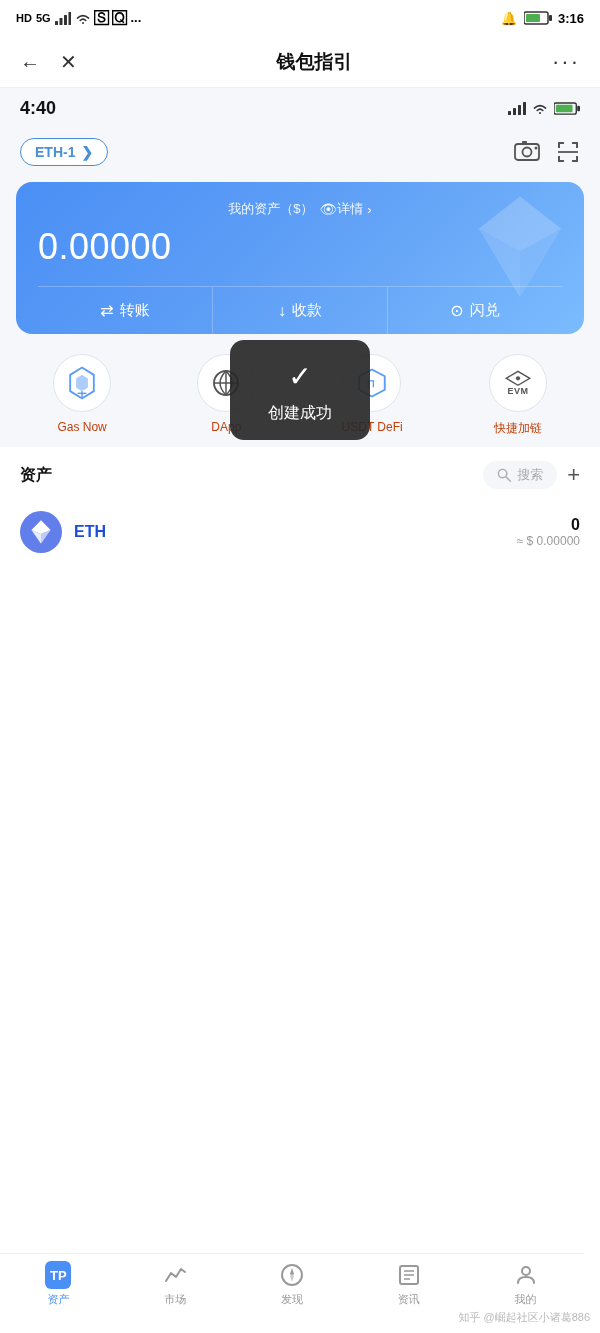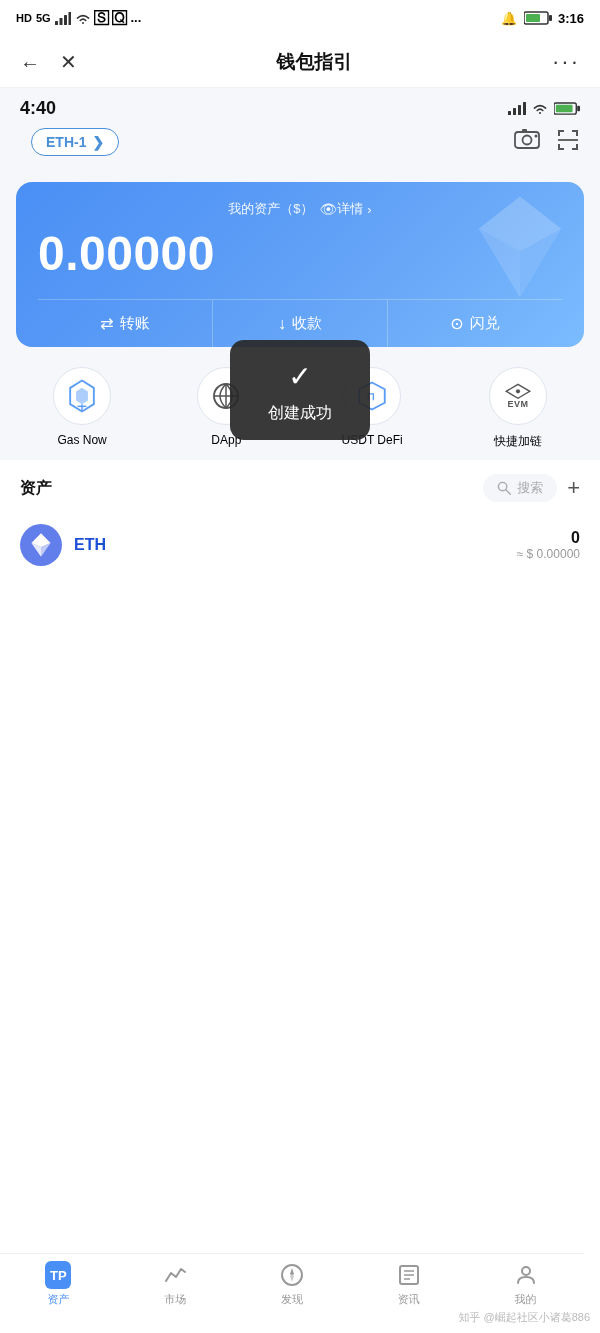--- a/index.html
+++ b/index.html
@@ -64,24 +64,23 @@
       padding: 0 20px;
     }
     .inner-time { font-size: 18px; font-weight: 700; color: #111; text-align: right; }
     .inner-status-icons { display: flex; align-items: center; gap: 6px; }
 
     
     .inner-nav {
       background: #f5f7fb;
       height: 48px;
       display: flex;
-      align-items: flex-start;
+      align-items: center;
       justify-content: space-between;
       padding: 0 20px;
-      margin-left: 11px;
     }
     .eth-badge {
       background: #fff;
       border: 1.5px solid #4a90d9;
       border-radius: 20px;
       padding: 5px 14px;
       display: flex;
       align-items: center;
       gap: 6px;
       font-size: 14px;
@@ -118,22 +117,22 @@
       gap: 6px;
     }
     .asset-detail {
       font-size: 13px;
       color: rgba(255,255,255,0.9);
       display: flex;
       align-items: center;
       gap: 4px;
     }
     .asset-amount {
-      font-size: 48px;
-      font-weight: 700;
+      font-size: 36px;
+      font-weight: 400;
       color: #fff;
       margin: 6px 0 18px;
       letter-spacing: 0.5px;
     }
 
     
     .asset-actions {
       display: flex;
       border-top: 1px solid rgba(255,255,255,0.25);
     }
@@ -174,21 +173,21 @@
       border-radius: 50%;
       border: 1.5px solid #e0e4ee;
       background: #fff;
       display: flex;
       align-items: center;
       justify-content: center;
       font-size: 24px;
     }
     .quick-label {
       font-size: 12px;
-      color: #000000;
+      color: #c2410c;
       text-align: center;
     }
 
     
     .assets-section {
       background: #fff;
       margin: 0;
       padding: 14px 20px 10px;
     }
     .assets-header {

